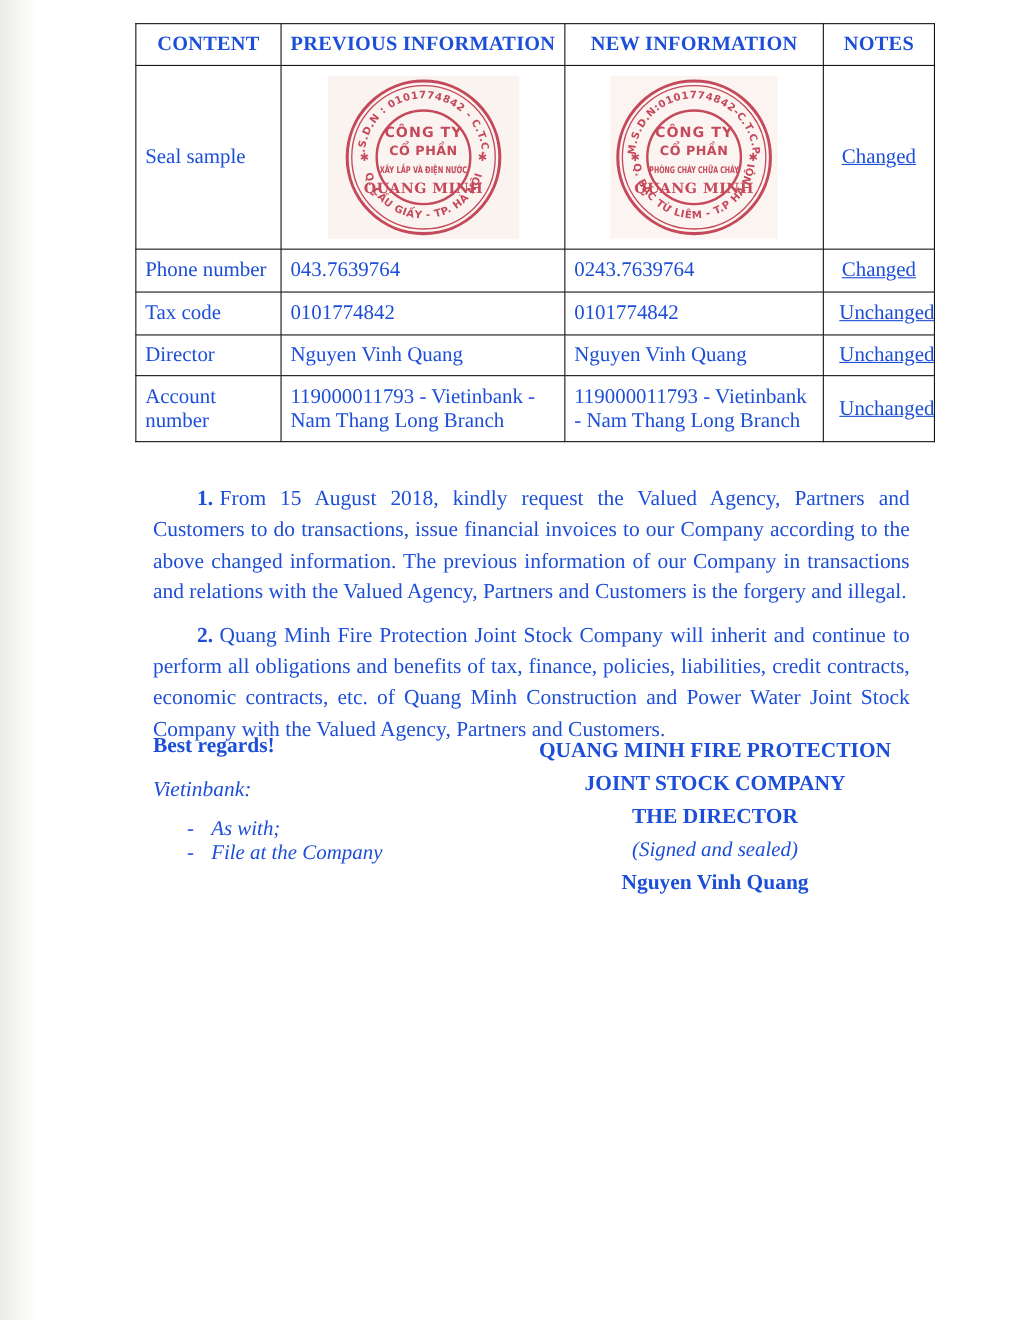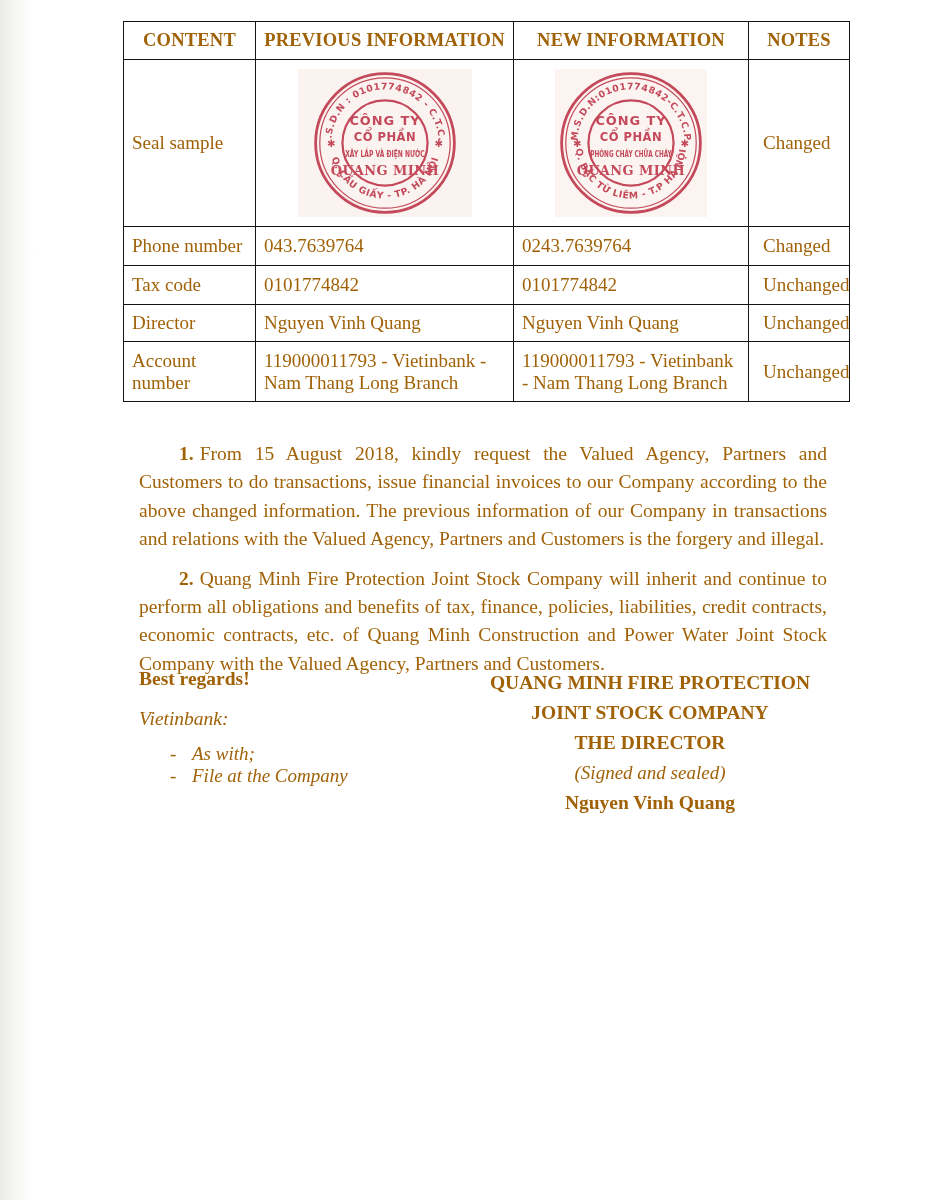--- a/index.html
+++ b/index.html
@@ -1,20 +1,20 @@
 <!DOCTYPE html>
 <html style="--seal-color: #c4495a;"><head>
 <meta charset="utf-8">
 <style>
   :root { --seal-color:#c4495a; --ink:#111; }
   * { box-sizing:border-box; }
   html,body { margin:0; padding:0; background:#fff; }
   .page {
     position:relative; width:927px; height:1200px; background:#ffffff;
-    font-family:"Liberation Serif","DejaVu Serif",serif; color:#a16207; overflow:hidden;
+    font-family:"Liberation Serif","DejaVu Serif",serif; color:#1d4ed8; overflow:hidden;
   }
   .scan-edge {
     position:absolute; left:0; top:0; width:34px; height:100%;
     background:linear-gradient(to right,#e3e2df 0%,#f2f1ee 45%,#ffffff 100%);
     opacity:.7;
   }
 
   
   .doc-table {
     position:absolute; left:123px; top:21px; width:726px;
@@ -25,21 +25,21 @@
     font-size:18.5px; font-weight:bold; text-align:center; padding:0 3px;
     letter-spacing:.2px;
   }
   .doc-table td { font-size:19px; padding:2px 8px; vertical-align:middle; }
   tr.header-row   { height:38px; }
   tr.seal-row     { height:167px; }
   tr.phone-row    { height:39px; }
   tr.tax-row      { height:39px; }
   tr.director-row { height:37px; }
   tr.account-row  { height:60px; }
-  td.notes-cell   { text-align:left; padding:2px 14px; }
+  td.notes-cell   { text-align:center; padding:2px 14px;text-decoration:underline; }
 
   
   .seal-wrap {
     margin:0 auto; width:174px; height:148px; background:#faf3f0;
     display:flex; align-items:center; justify-content:center;
   }
   .seal-wrap.new-bg { width:152px; background:#fcf4f1; }
   svg.seal { width:148px; height:148px; display:block; }
   svg.seal circle { stroke:var(--seal-color); fill:none; }
   svg.seal text { fill:var(--seal-color); }

